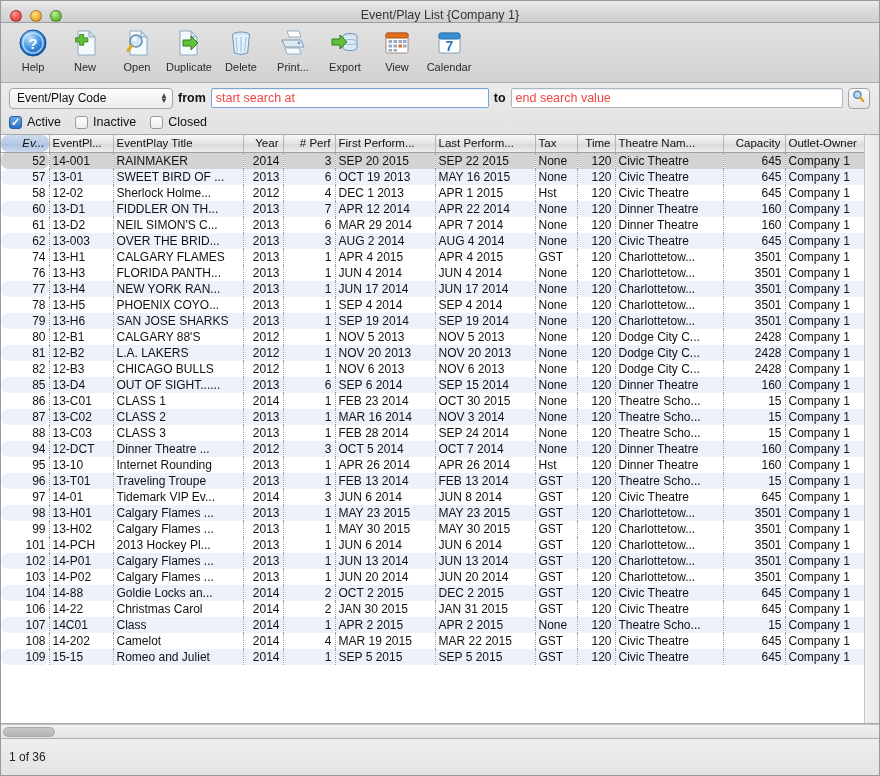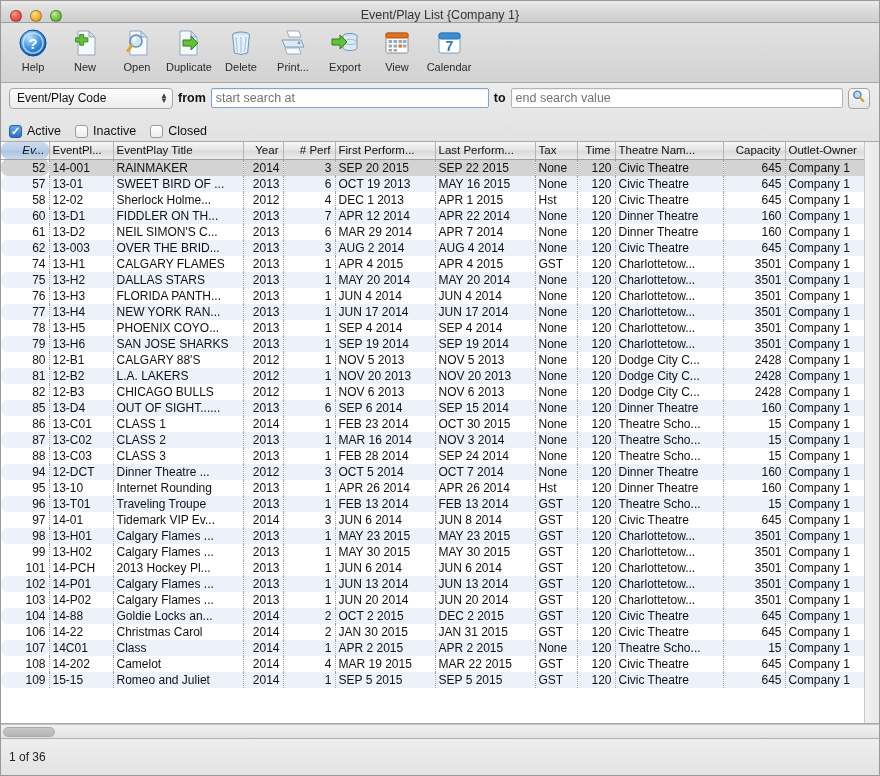--- a/index.html
+++ b/index.html
@@ -65,42 +65,42 @@
 
   
   #searchbar {
     flex: 0 0 52px;
     background: linear-gradient(to bottom, #ececec 0%, #e2e2e2 100%);
     border-bottom: 1px solid #a9a9a9;
     padding: 4px 8px 0 8px;
     position: relative;
   }
   #searchrow1 { display: flex; align-items: center; height: 22px; }
-  #searchrow2 { display: flex; align-items: center; height: 20px; margin-top: 12px; }
+  #searchrow2 { display: flex; align-items: center; height: 20px; margin-top: 3px; }
 
   .popup {
     width: 164px; height: 21px;
     background: linear-gradient(to bottom, #fdfdfd 0%, #ececec 100%);
     border: 1px solid #a6a6a6; border-radius: 4px;
     display: flex; align-items: center;
     padding: 0 4px 0 7px;
     font-size: 12px; color: #111;
     position: relative;
     box-shadow: 0 1px 0 rgba(255,255,255,.7) inset;
   }
   .popup .arrows {
     margin-left: auto; display: flex; flex-direction: column;
     align-items: center; line-height: 5px; font-size: 8px; color: #444;
   }
   .lbl-from, .lbl-to { font-size: 12.5px; color: #111; font-weight: bold; margin: 0 5px; }
   .searchfield {
     height: 20px; border: 1px solid #a9b6c4;
     background: #fff; border-radius: 2px;
     display: flex; align-items: center; padding: 0 4px;
-    font-size: 12.5px; color: #737373;
+    font-size: 12.5px; color: #ef4444;
     box-shadow: 0 1px 1px rgba(0,0,0,.08) inset;
   }
   #field-from { width: 278px; border-color: #7aa4d4; }
   #field-to   { width: 332px; }
   #search-btn {
     width: 22px; height: 21px; margin-left: 5px;
     border: 1px solid #a4a4a4; border-radius: 4px;
     background: linear-gradient(to bottom, #fcfcfc 0%, #e6e6e6 100%);
     display: flex; align-items: center; justify-content: center;
   }
@@ -498,35 +498,20 @@
             <td class="c4 num">1</td>
             <td class="c5">APR 4 2015</td>
             <td class="c6">APR 4 2015</td>
             <td class="c7">GST</td>
             <td class="c8 num">120</td>
             <td class="c9">Charlottetow...</td>
             <td class="c10 num">3501</td>
             <td class="c11">Company 1</td>
             <td class="c12"></td>
           </tr>
-          <tr class="even">
-            <td class="c0 num">75</td>
-            <td class="c1">13-H2</td>
-            <td class="c2">DALLAS STARS</td>
-            <td class="c3 num">2013</td>
-            <td class="c4 num">1</td>
-            <td class="c5">MAY 20 2014</td>
-            <td class="c6">MAY 20 2014</td>
-            <td class="c7">None</td>
-            <td class="c8 num">120</td>
-            <td class="c9">Charlottetow...</td>
-            <td class="c10 num">3501</td>
-            <td class="c11">Company 1</td>
-            <td class="c12"></td>
-          </tr>
           <tr class="odd">
             <td class="c0 num">76</td>
             <td class="c1">13-H3</td>
             <td class="c2">FLORIDA PANTH...</td>
             <td class="c3 num">2013</td>
             <td class="c4 num">1</td>
             <td class="c5">JUN 4 2014</td>
             <td class="c6">JUN 4 2014</td>
             <td class="c7">None</td>
             <td class="c8 num">120</td>

